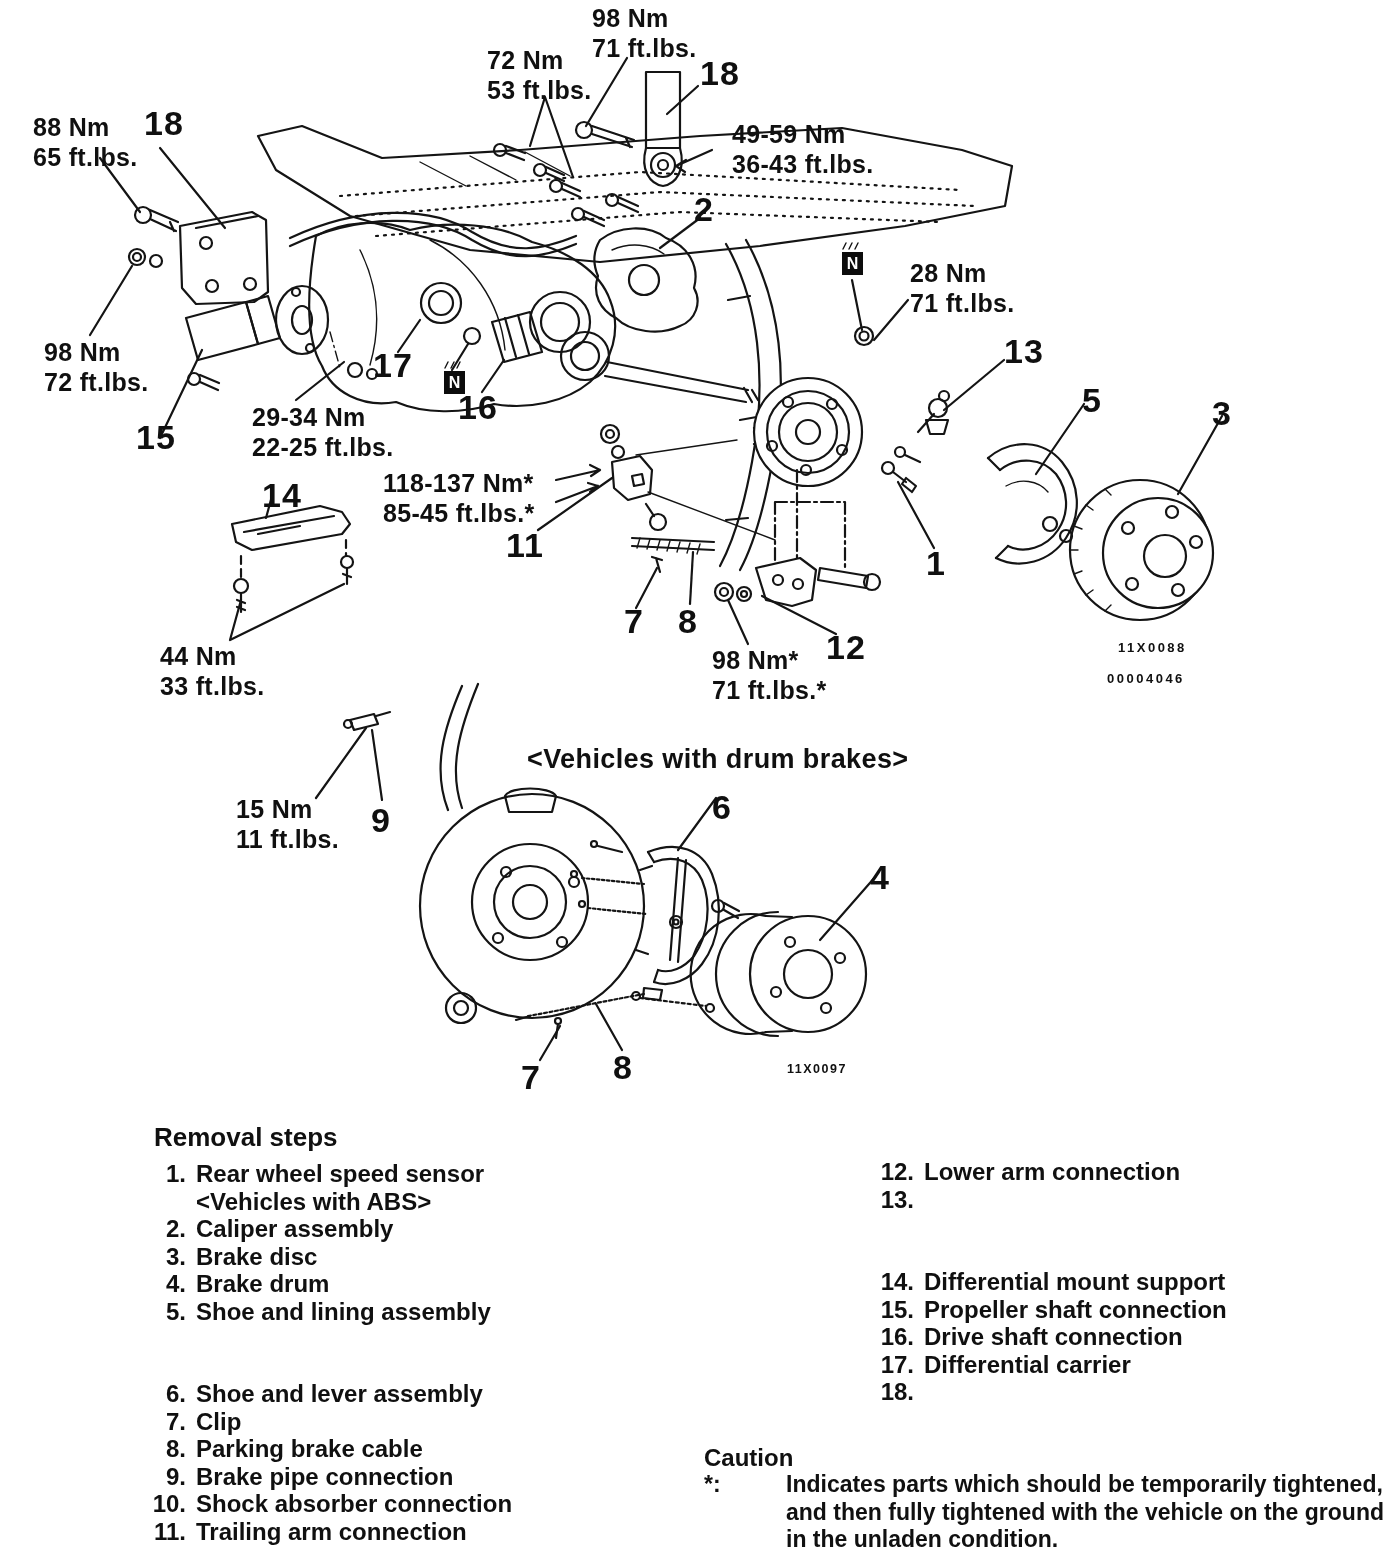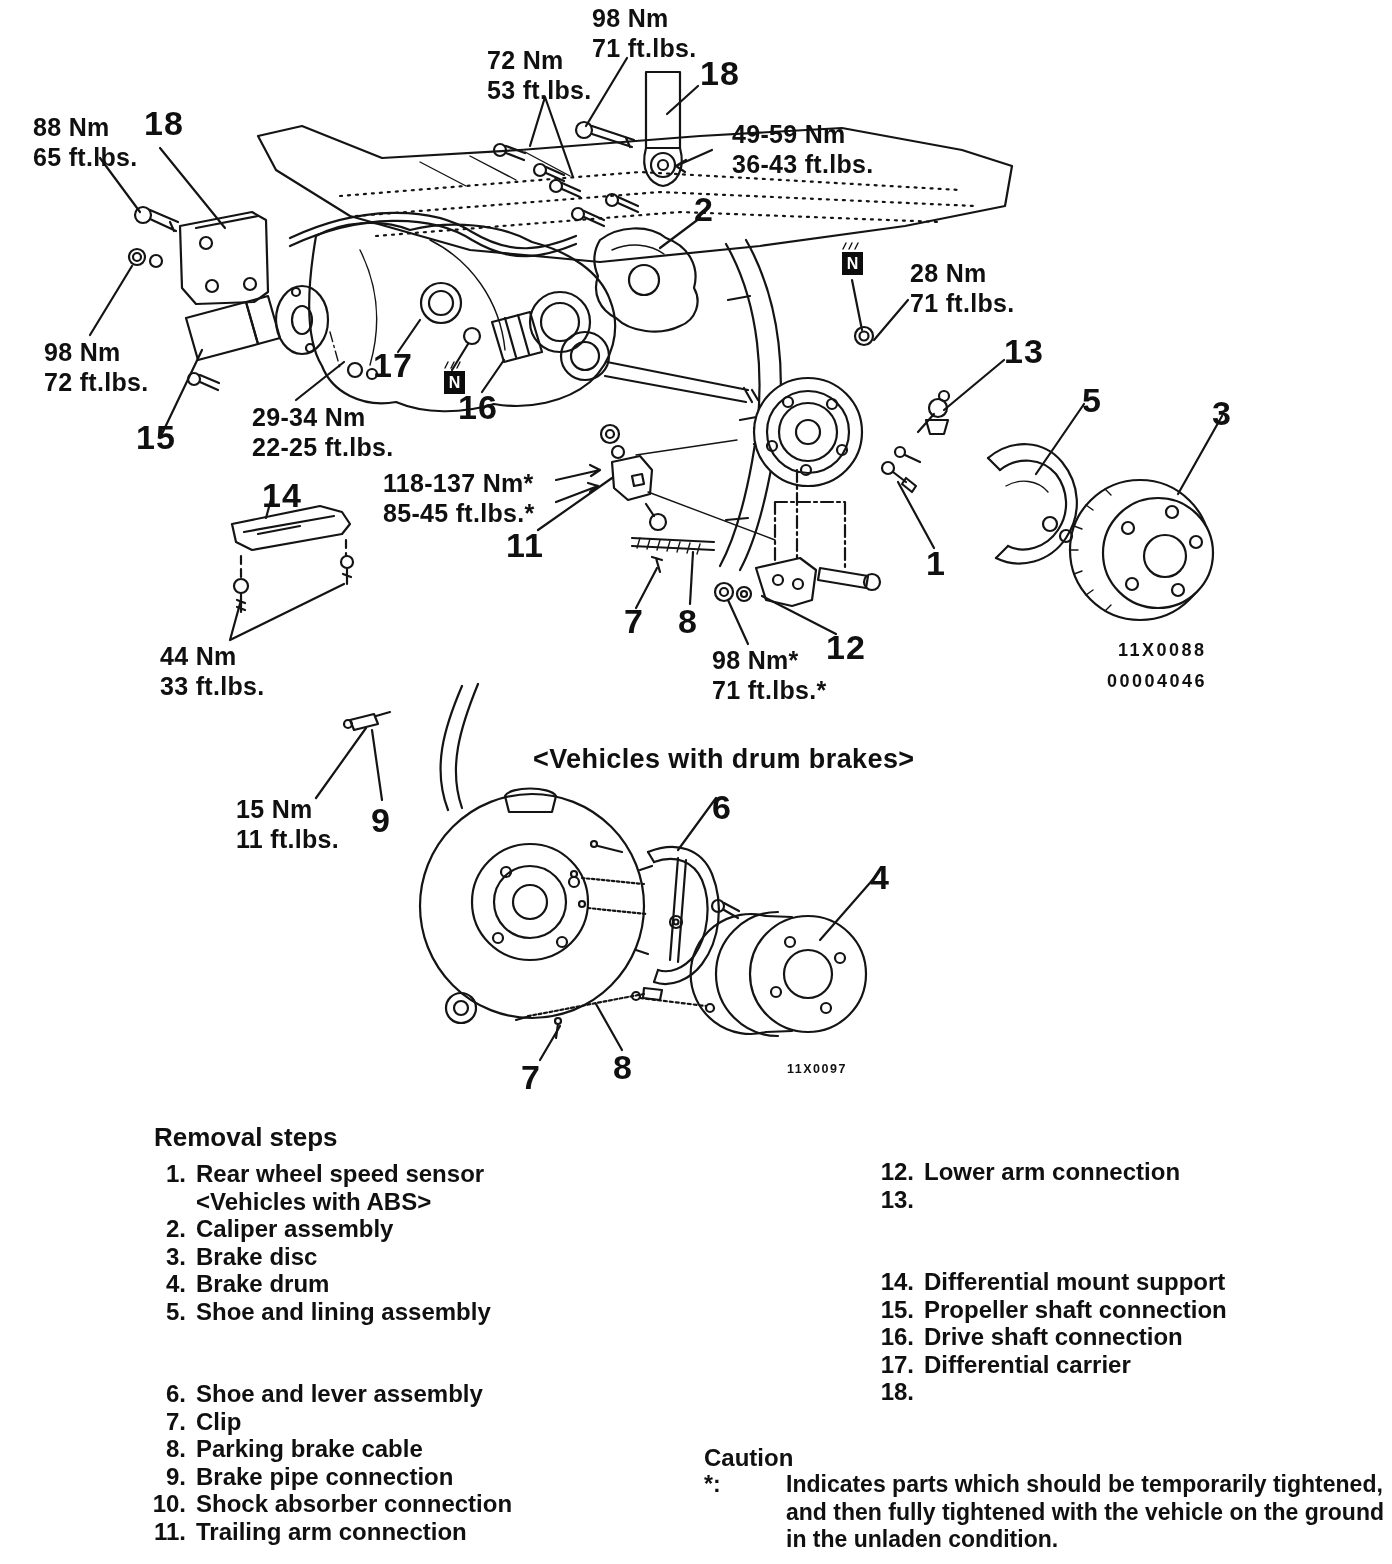--- a/index.html
+++ b/index.html
@@ -16,22 +16,22 @@
   .ln .thin { stroke-width:1.4; }
   .torque {
     position:absolute; font-weight:bold; font-size:25px; line-height:1.2;
     white-space:pre-line; letter-spacing:.3px;
   }
   .callout { position:absolute; font-weight:bold; font-size:34px; line-height:1; letter-spacing:1px; }
   .nbox {
     position:absolute; width:21px; height:23px; background:#0c0c0c; color:#fff;
     font-weight:bold; font-size:16px; display:flex; align-items:center; justify-content:center;
   }
-  .caption { position:absolute; font-weight:bold; font-size:27px; letter-spacing:.4px; white-space:nowrap;margin-left:6px; }
-  .code { position:absolute; font-weight:bold; font-size:18px; letter-spacing:2.5px; white-space:nowrap; }
+  .caption { position:absolute; font-weight:bold; font-size:27px; letter-spacing:.4px; white-space:nowrap; }
+  .code { position:absolute; font-weight:bold; font-size:13px; letter-spacing:2.5px; white-space:nowrap; }
   .code.small { font-size:12.5px; letter-spacing:1.5px; }
   .list-heading { position:absolute; font-weight:bold; font-size:26px; white-space:nowrap; }
   .list-block { position:absolute; font-weight:bold; font-size:24px; }
   .lrow { display:flex; line-height:27.5px; white-space:nowrap; }
   .lnum { flex:none; text-align:right; margin-right:10px; }
   .lb-left .lnum { width:40px; }
   .lb-right .lnum { width:44px; }
   .caution-block { position:absolute; font-weight:bold; font-size:23px; }
   .c-head { font-size:24px; line-height:27px; }
   .c-row { display:flex; line-height:27.5px; }

